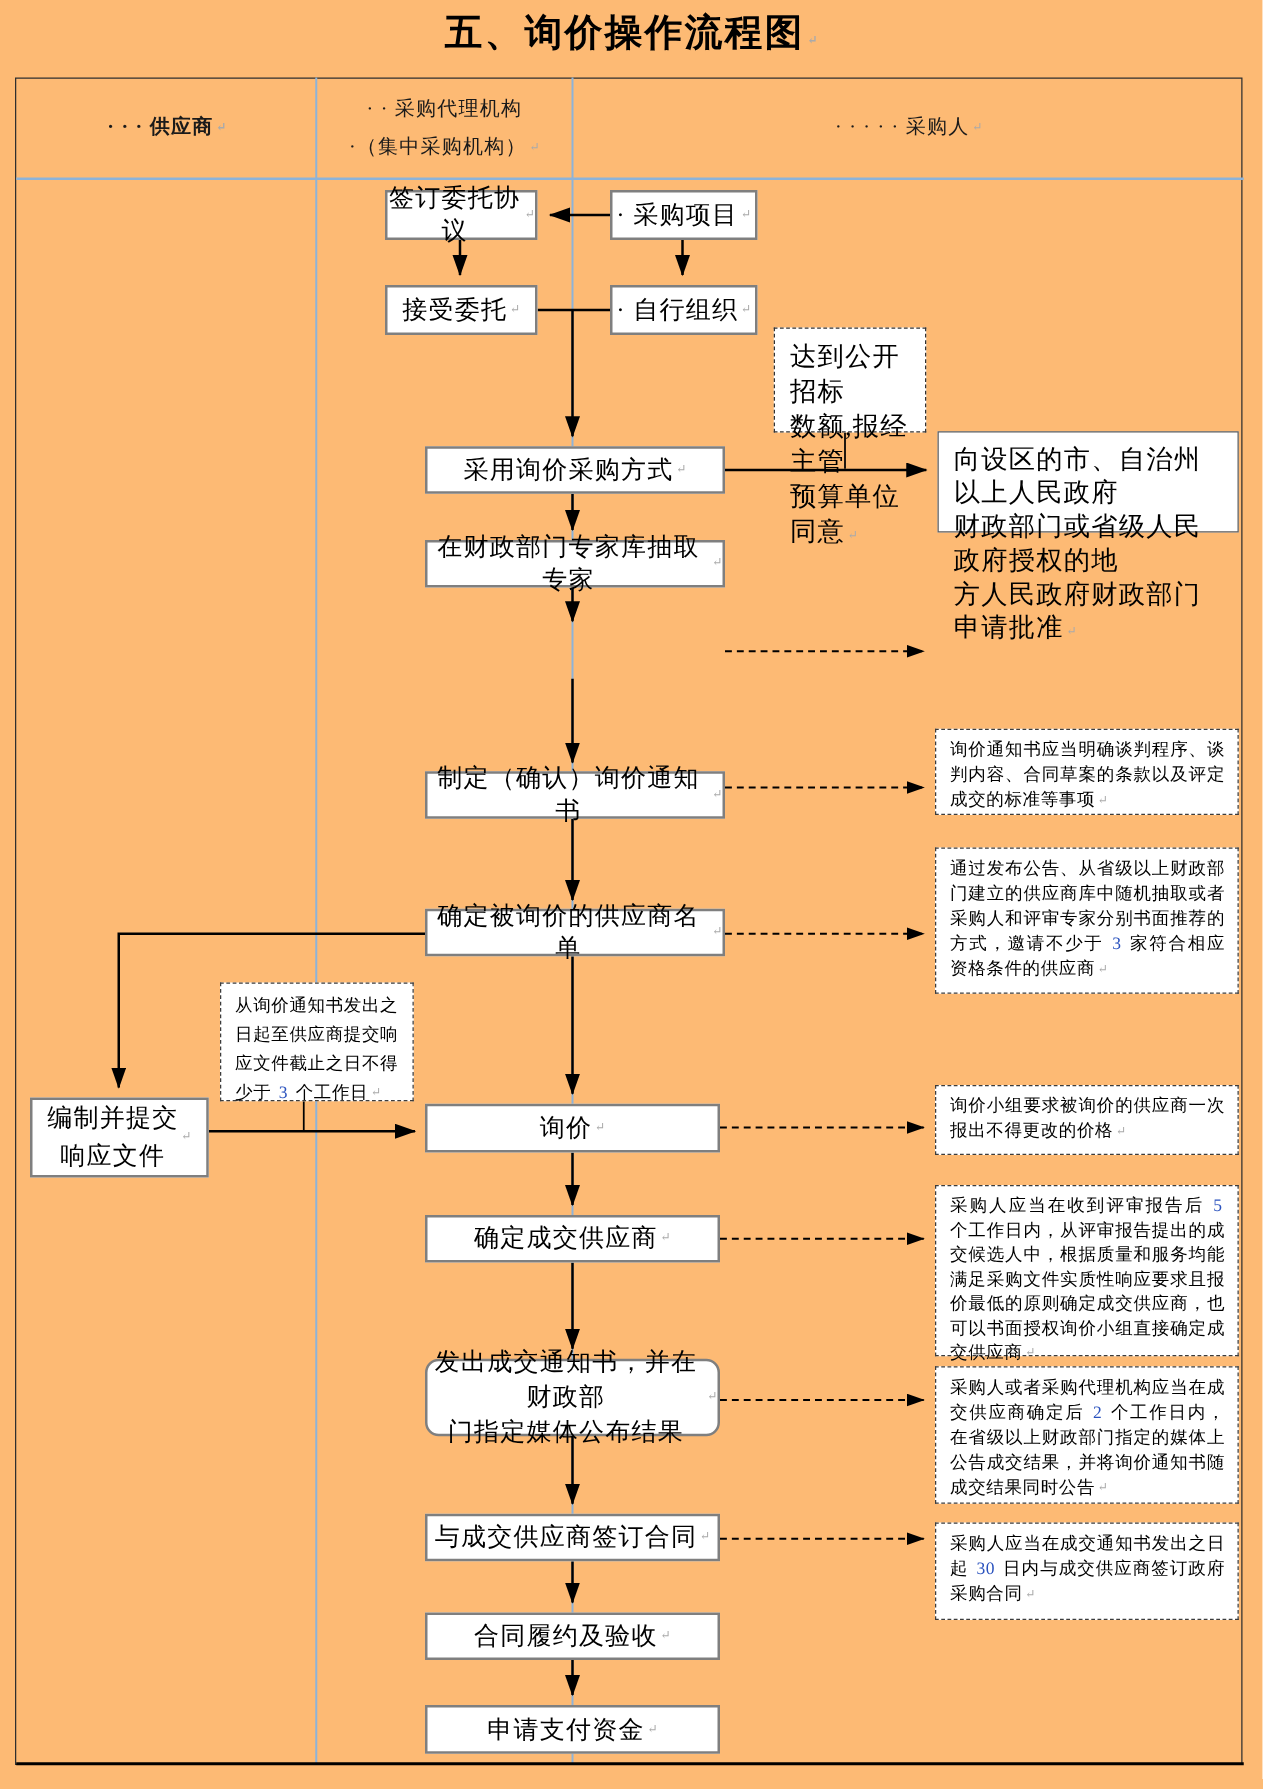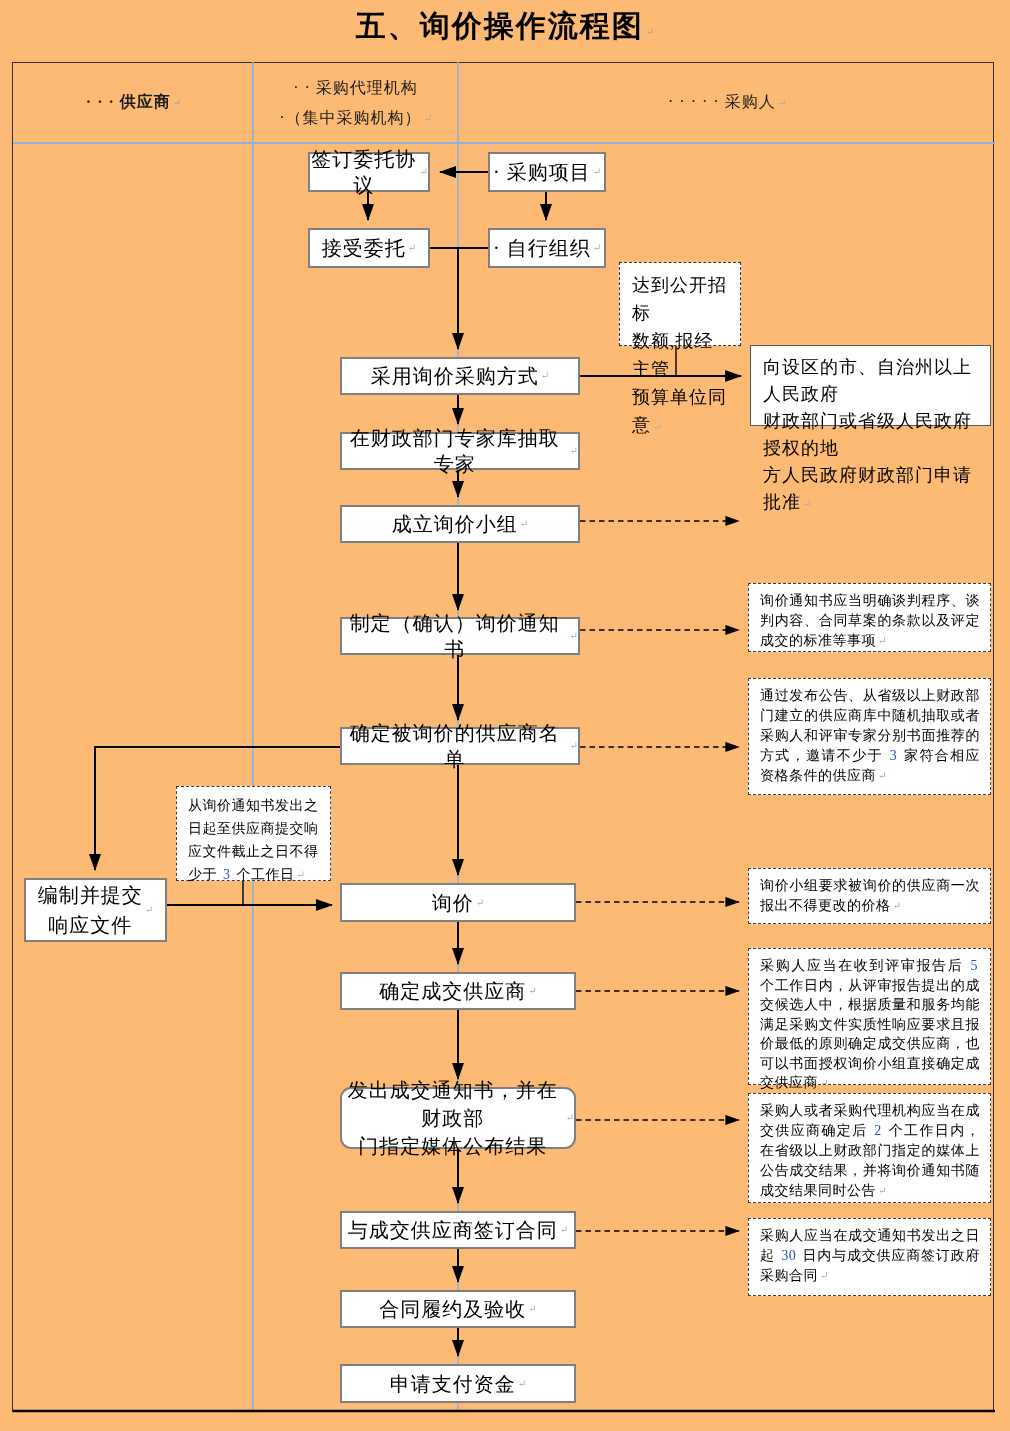--- a/index.html
+++ b/index.html
@@ -29,21 +29,21 @@
     white-space:pre-line;
   }
   .node.thin{border-width:1.5px;border-color:#5a5a5a;}
   .annot{
     position:absolute;z-index:2;background:#fff;box-sizing:border-box;
     border:1.5px dashed #3c3c3c;font-size:14px;line-height:20px;
     padding:7px 10px 4px 11px;text-align:justify;letter-spacing:0.5px;
     white-space:pre-line;
   }
   .leftalign{display:block;text-align:left;padding:8px 8px 4px 12px;
-    font-size:18px;line-height:27px;letter-spacing:1px;}
+    font-size:21px;line-height:27px;letter-spacing:1px;}
   .num{color:#2a52be;font-family:"Liberation Serif",serif;padding:0 2px;}
   .crmark::after{content:"\21B5";color:#aaaaaa;font-size:10px;margin-left:2px;vertical-align:1px;letter-spacing:0;}
 </style>
 </head>
 <body>
 
 <div id="canvas">
 
   <div id="page-title" class="crmark">五、询价操作流程图</div>
   <div id="outer-border"></div>
@@ -108,21 +108,20 @@
     <span class="crmark">· · · · · 采购人</span>
   </div>
 
   <div class="node crmark" style="left:308px;top:152px;width:122px;height:40px;">签订委托协议</div>
   <div class="node crmark" style="left:488px;top:152px;width:118px;height:40px;">· 采购项目</div>
   <div class="node crmark" style="left:308px;top:228px;width:122px;height:40px;">接受委托</div>
   <div class="node crmark" style="left:488px;top:228px;width:118px;height:40px;">· 自行组织</div>
 
   <div class="node crmark" style="left:340px;top:357px;width:240px;height:38px;">采用询价采购方式</div>
   <div class="node crmark" style="left:340px;top:432px;width:240px;height:38px;">在财政部门专家库抽取专家</div>
-  <div class="node crmark" style="left:340px;top:505px;width:240px;height:38px;">成立询价小组</div>
   <div class="node crmark" style="left:340px;top:617px;width:240px;height:38px;">制定（确认）询价通知书</div>
   <div class="node crmark" style="left:340px;top:727px;width:240px;height:38px;">确定被询价的供应商名单</div>
   <div class="node crmark" style="left:340px;top:883px;width:236px;height:39px;">询价</div>
   <div class="node crmark" style="left:340px;top:972px;width:236px;height:38px;">确定成交供应商</div>
   <div class="node crmark" style="left:340px;top:1087px;width:236px;height:62px;line-height:28px;border-radius:11px;">发出成交通知书，并在财政部
 门指定媒体公布结果</div>
   <div class="node crmark" style="left:340px;top:1211px;width:236px;height:38px;">与成交供应商签订合同</div>
   <div class="node crmark" style="left:340px;top:1290px;width:236px;height:38px;">合同履约及验收</div>
   <div class="node crmark" style="left:340px;top:1364px;width:236px;height:39px;">申请支付资金</div>
 

